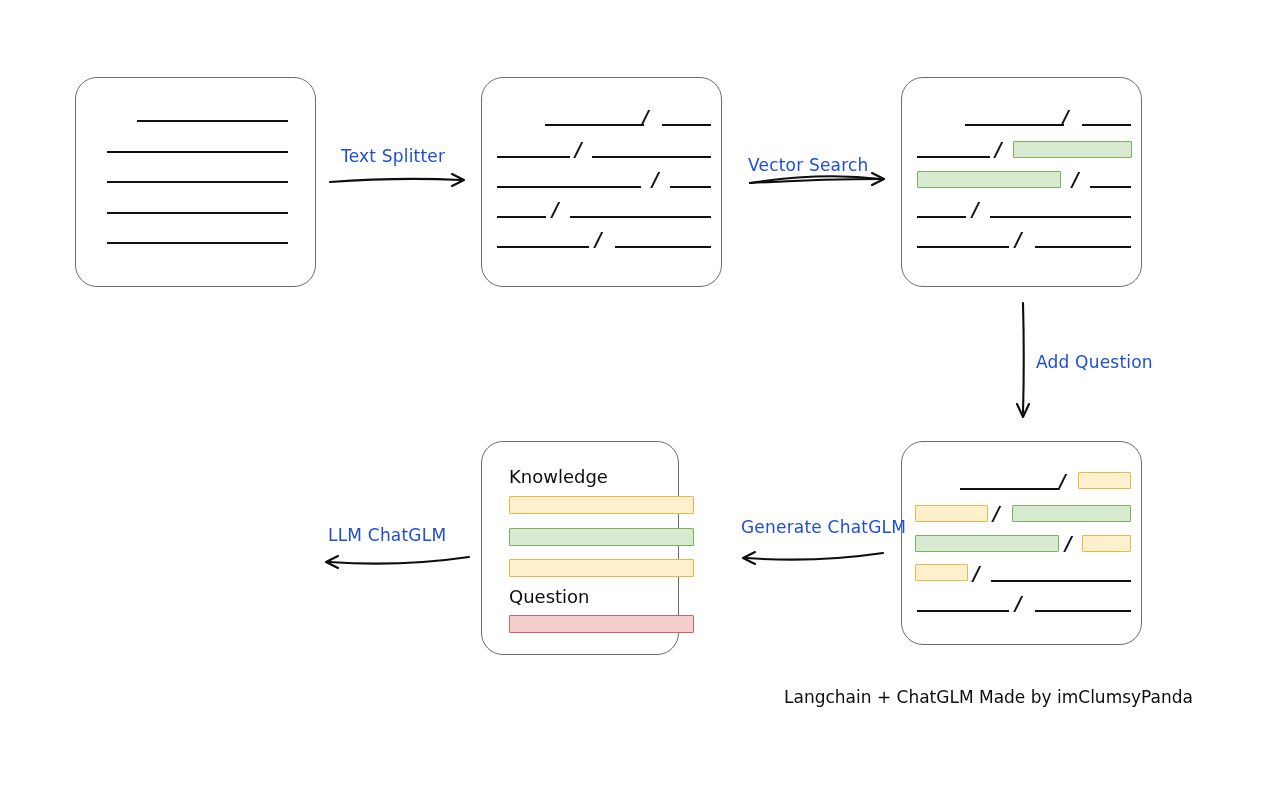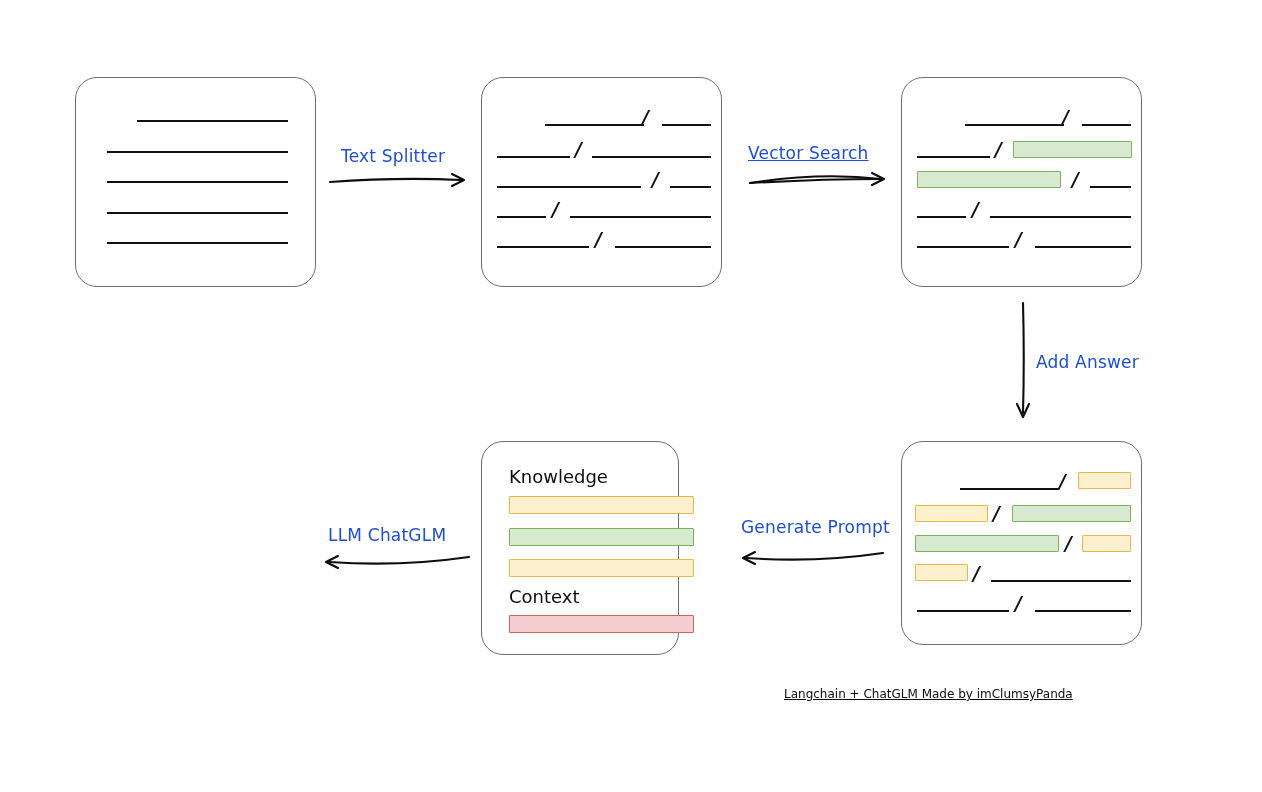--- a/index.html
+++ b/index.html
@@ -79,24 +79,23 @@
     font-family: "DejaVu Sans", sans-serif;
     font-size: 18px;
     font-weight: 500;
     white-space: nowrap;
     line-height: 1.1;
   }
   .footer-note {
     position: absolute;
     color: #0d0d0d;
     font-family: "DejaVu Sans", sans-serif;
-    font-size: 12px;
+    font-size: 17px;
     font-weight: 500;
     white-space: nowrap;
-    text-decoration: underline;
   }
 
   
   .arrow-svg {
     position: absolute;
     overflow: visible;
   }
   .arrow-path {
     fill: none;
     stroke: #0d0d0d;
@@ -147,21 +146,21 @@
 
     <div class="line" style="left:15px;  top:138px; width:49px;"></div>
     <div class="slash" style="left:70px;  top:122px;">/</div>
     <div class="line" style="left:88px;  top:138px; width:141px;"></div>
 
     <div class="line" style="left:15px;  top:168px; width:92px;"></div>
     <div class="slash" style="left:113px; top:152px;">/</div>
     <div class="line" style="left:133px; top:168px; width:96px;"></div>
   </div>
 
-  <div class="hand" style="left:748px; top:144px;text-decoration:underline;">Vector Search</div>
+  <div class="hand" style="left:748px; top:156px;">Vector Search</div>
   <svg class="arrow-svg" style="left:750px; top:166px;" width="140" height="26" viewBox="0 0 140 26">
     <path class="arrow-path" d="M0,17 Q70,6 131,13"></path>
     <path class="arrow-path" d="M0,17 Q72,13 131,13"></path>
     <path class="arrow-head" d="M122,7 L134,13 L122,19"></path>
   </svg>
 
   <div class="doc-box" style="left:901px; top:77px; width:241px; height:210px;">
 
     <div class="line" style="left:63px;  top:46px; width:99px;"></div>
     <div class="slash" style="left:160px; top:30px;">/</div>
@@ -177,21 +176,21 @@
 
     <div class="line" style="left:15px;  top:138px; width:49px;"></div>
     <div class="slash" style="left:70px;  top:122px;">/</div>
     <div class="line" style="left:88px;  top:138px; width:141px;"></div>
 
     <div class="line" style="left:15px;  top:168px; width:92px;"></div>
     <div class="slash" style="left:113px; top:152px;">/</div>
     <div class="line" style="left:133px; top:168px; width:96px;"></div>
   </div>
 
-  <div class="hand" style="left:1036px; top:353px;">Add Answer</div>
+  <div class="hand" style="left:1036px; top:353px;">Add Question</div>
   <svg class="arrow-svg" style="left:1012px; top:303px;" width="26" height="118" viewBox="0 0 26 118">
     <path class="arrow-path" d="M11,0 Q12.5,56 11,110"></path>
     <path class="arrow-head" d="M5,101 L11,114 L17,101"></path>
   </svg>
 
   <div class="doc-box" style="left:901px; top:441px; width:241px; height:204px;">
 
     <div class="line" style="left:58px;  top:46px; width:99px;"></div>
     <div class="slash" style="left:157px; top:30px;">/</div>
     <div class="chip chip-yellow" style="left:176px; top:30px; width:53px; height:17px;"></div>
@@ -206,32 +205,32 @@
 
     <div class="chip chip-yellow" style="left:13px; top:122px; width:53px; height:17px;"></div>
     <div class="slash" style="left:71px;  top:122px;">/</div>
     <div class="line" style="left:89px;  top:138px; width:140px;"></div>
 
     <div class="line" style="left:15px;  top:168px; width:92px;"></div>
     <div class="slash" style="left:113px; top:152px;">/</div>
     <div class="line" style="left:133px; top:168px; width:96px;"></div>
   </div>
 
-  <div class="hand" style="left:741px; top:518px;">Generate Prompt</div>
+  <div class="hand" style="left:741px; top:518px;">Generate ChatGLM</div>
   <svg class="arrow-svg" style="left:737px; top:544px;" width="150" height="24" viewBox="0 0 150 24">
     <path class="arrow-path" d="M146,9 Q78,19 9,14"></path>
     <path class="arrow-head" d="M18,8 L6,14 L18,20"></path>
   </svg>
 
   <div class="doc-box" style="left:481px; top:441px; width:198px; height:214px;">
     <div class="box-title" style="left:27px; top:25px;">Knowledge</div>
     <div class="chip chip-yellow" style="left:27px; top:54px; width:185px; height:18px;"></div>
     <div class="chip chip-green" style="left:27px; top:86px; width:185px; height:18px;"></div>
     <div class="chip chip-yellow" style="left:27px; top:117px; width:185px; height:18px;"></div>
-    <div class="box-title" style="left:27px; top:145px;">Context</div>
+    <div class="box-title" style="left:27px; top:145px;">Question</div>
     <div class="chip chip-red" style="left:27px; top:173px; width:185px; height:18px;"></div>
   </div>
 
   <div class="hand" style="left:328px; top:526px;">LLM ChatGLM</div>
   <svg class="arrow-svg" style="left:318px; top:548px;" width="155" height="24" viewBox="0 0 155 24">
     <path class="arrow-path" d="M151,9 Q82,19 11,14"></path>
     <path class="arrow-head" d="M20,8 L8,14 L20,20"></path>
   </svg>
 
 

